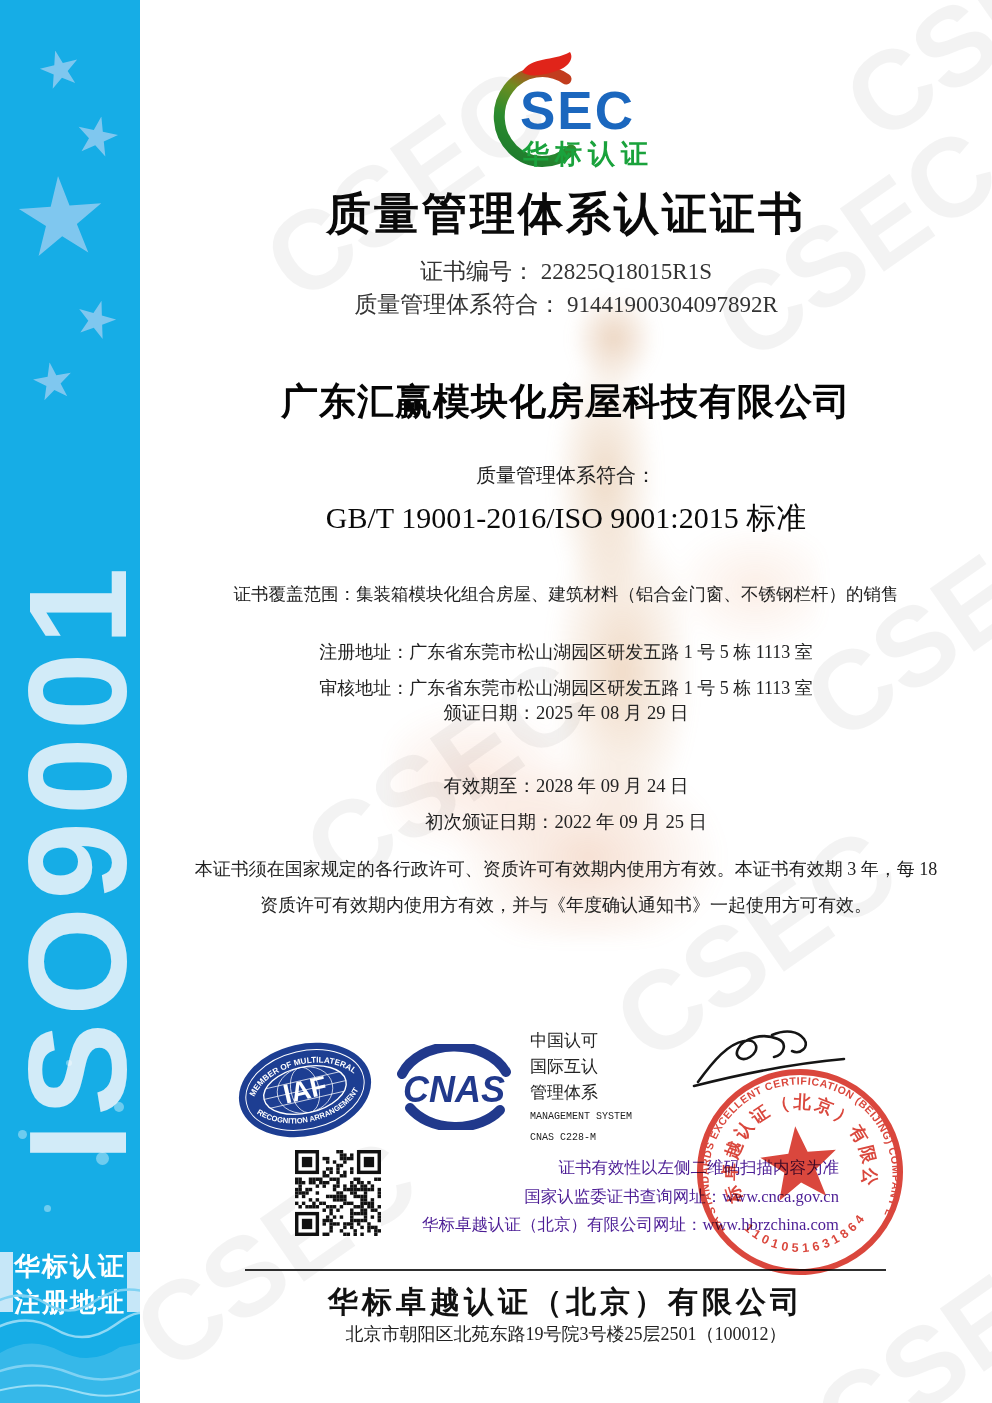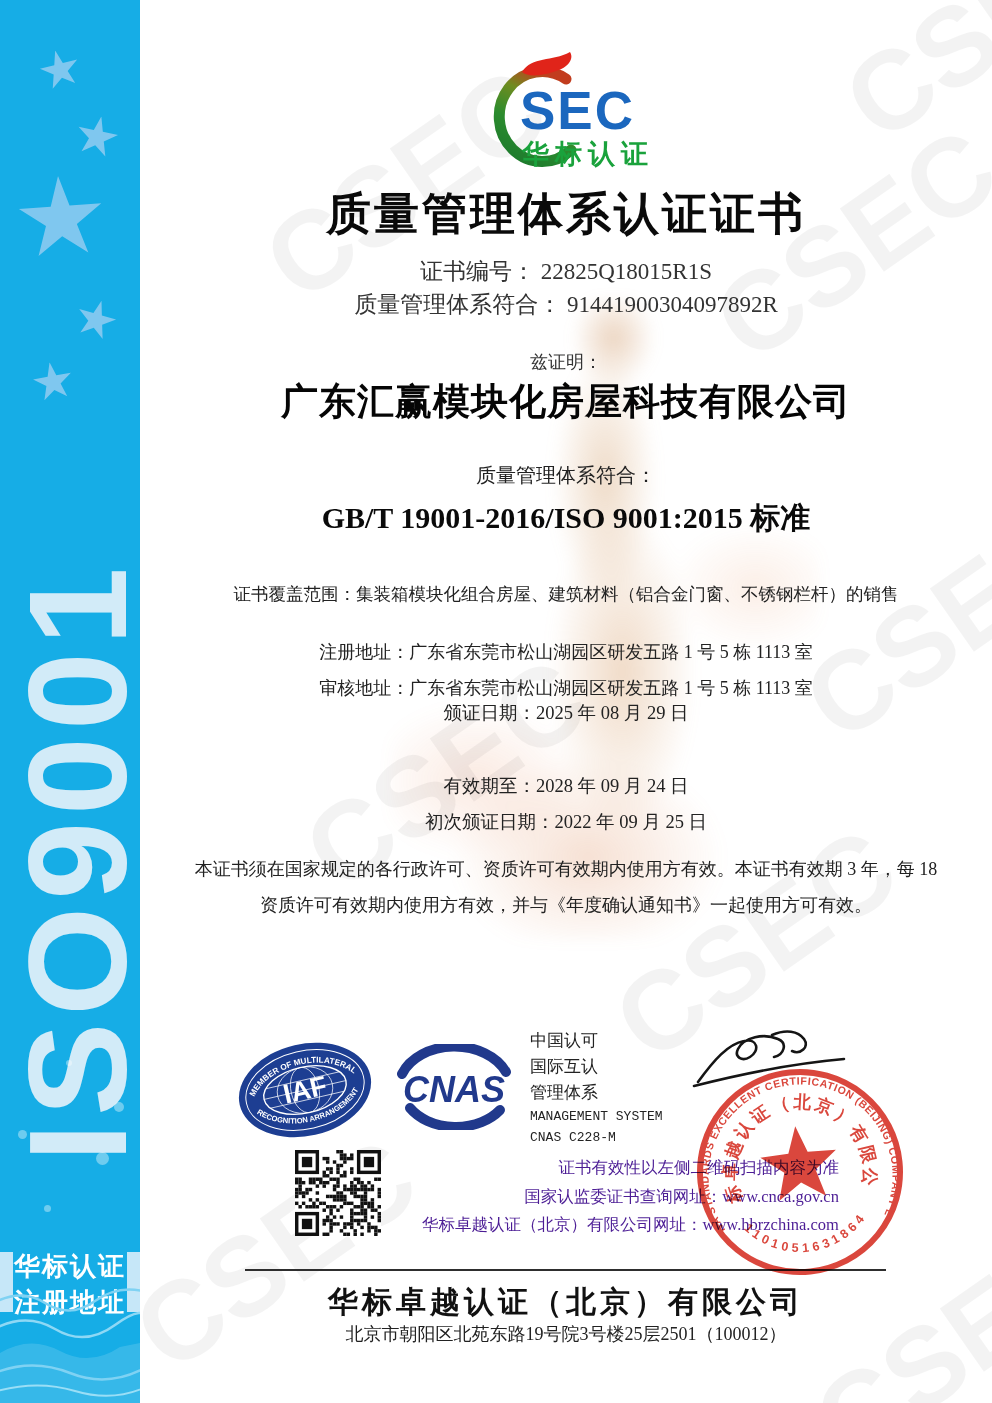--- a/index.html
+++ b/index.html
@@ -32,32 +32,32 @@
       radial-gradient(ellipse 150px 110px at 20% 75%,rgba(225,105,45,.14),transparent 72%),
       radial-gradient(ellipse 120px 90px at 85% 45%,rgba(225,120,55,.12),transparent 72%);}
   
   .content{position:absolute;left:140px;top:0;width:852px;height:1403px;z-index:2;}
   .cline{position:absolute;left:0;width:100%;text-align:center;white-space:nowrap;}
   .title{font-family:"Liberation Sans","DejaVu Sans",sans-serif;font-weight:bold;font-size:45px;letter-spacing:3px;color:#0a0a0a;}
   .meta{font-size:23px;color:#333;}
   .intro{font-size:18px;color:#333;}
   .company{font-family:"Liberation Sans","DejaVu Sans",sans-serif;font-weight:bold;font-size:37px;letter-spacing:1px;color:#050505;}
   .conform{font-size:20px;color:#222;}
-  .standard{font-weight:bold;font-size:30px;color:#0a0a0a;}
+  .standard{font-weight:normal;font-size:30px;color:#0a0a0a;}
   .scope{font-size:17.5px;color:#222;}
   .addr{font-size:18px;color:#222;}
   .dateline{font-size:18.5px;color:#222;}
   .legal{font-size:18px;color:#222;}
   .sec-text{position:absolute;left:380px;top:80px;font-family:"Liberation Sans","DejaVu Sans",sans-serif;
     font-weight:bold;font-size:53px;letter-spacing:2px;color:#1b67be;}
   .logo-cn{position:absolute;left:382px;top:136px;font-family:"Liberation Sans","DejaVu Sans",sans-serif;
     font-weight:bold;font-size:27px;letter-spacing:6px;color:#1aa23c;}
   .accr-block{position:absolute;left:390px;top:1028px;text-align:left;}
   .accr-cn{font-size:17px;line-height:26px;color:#222;}
-  .accr-en{font-family:"Liberation Mono","DejaVu Sans Mono",monospace;font-size:13px;line-height:21px;color:#222;}
+  .accr-en{font-family:"Liberation Mono","DejaVu Sans Mono",monospace;font-size:10px;line-height:21px;color:#222;}
   .verify-block{position:absolute;left:282px;top:1154px;text-align:right;font-size:16.5px;line-height:28.5px;color:#4c1d95;white-space:nowrap;}
   .hr{position:absolute;left:105px;top:1269px;width:641px;height:2px;background:#2e2e2e;}
   .issuer-name{font-weight:bold;font-size:30px;letter-spacing:4px;color:#111;}
   .issuer-addr{font-size:18px;color:#222;}
   .seal-svg{position:absolute;left:550px;top:1062px;z-index:4;mix-blend-mode:multiply;opacity:.9;transform:rotate(-6deg);}
   .sig-svg{position:absolute;left:552px;top:1028px;z-index:4;}
   .qr{position:absolute;left:155px;top:1150px;z-index:3;}
 </style>
 </head>
 <body>
@@ -118,21 +118,20 @@
     <path d="M 96 31 A 43 45 0 1 0 101 102" fill="none" stroke="url(#cgrad)" stroke-width="11" stroke-linecap="round"></path>
     <path d="M52,24 C62,8 82,14 100,4 C105,12 96,21 83,24 C70,28 58,29 52,24 Z" fill="#e0241a"></path>
   </svg>
   <div class="sec-text">SEC</div>
   <div class="logo-cn">华标认证</div>
 
   <div class="cline title" style="top:184px">质量管理体系认证证书</div>
   <div class="cline meta" style="top:256px">证书编号： 22825Q18015R1S</div>
   <div class="cline meta" style="top:289px">质量管理体系符合： 91441900304097892R</div>
 
-  <div class="cline intro" style="top:350px">兹证明：</div>
   <div class="cline conform" style="top:462px">质量管理体系符合：</div>
 
   <div class="cline company" style="top:377px">广东汇赢模块化房屋科技有限公司</div>
   <div class="cline standard" style="top:498px">GB/T 19001-2016/ISO 9001:2015 标准</div>
 
   <div class="cline scope" style="top:582px">证书覆盖范围：集装箱模块化组合房屋、建筑材料（铝合金门窗、不锈钢栏杆）的销售</div>
 
   <div class="cline addr" style="top:640px">注册地址：广东省东莞市松山湖园区研发五路 1 号 5 栋 1113 室</div>
   <div class="cline addr" style="top:676px">审核地址：广东省东莞市松山湖园区研发五路 1 号 5 栋 1113 室</div>
 

